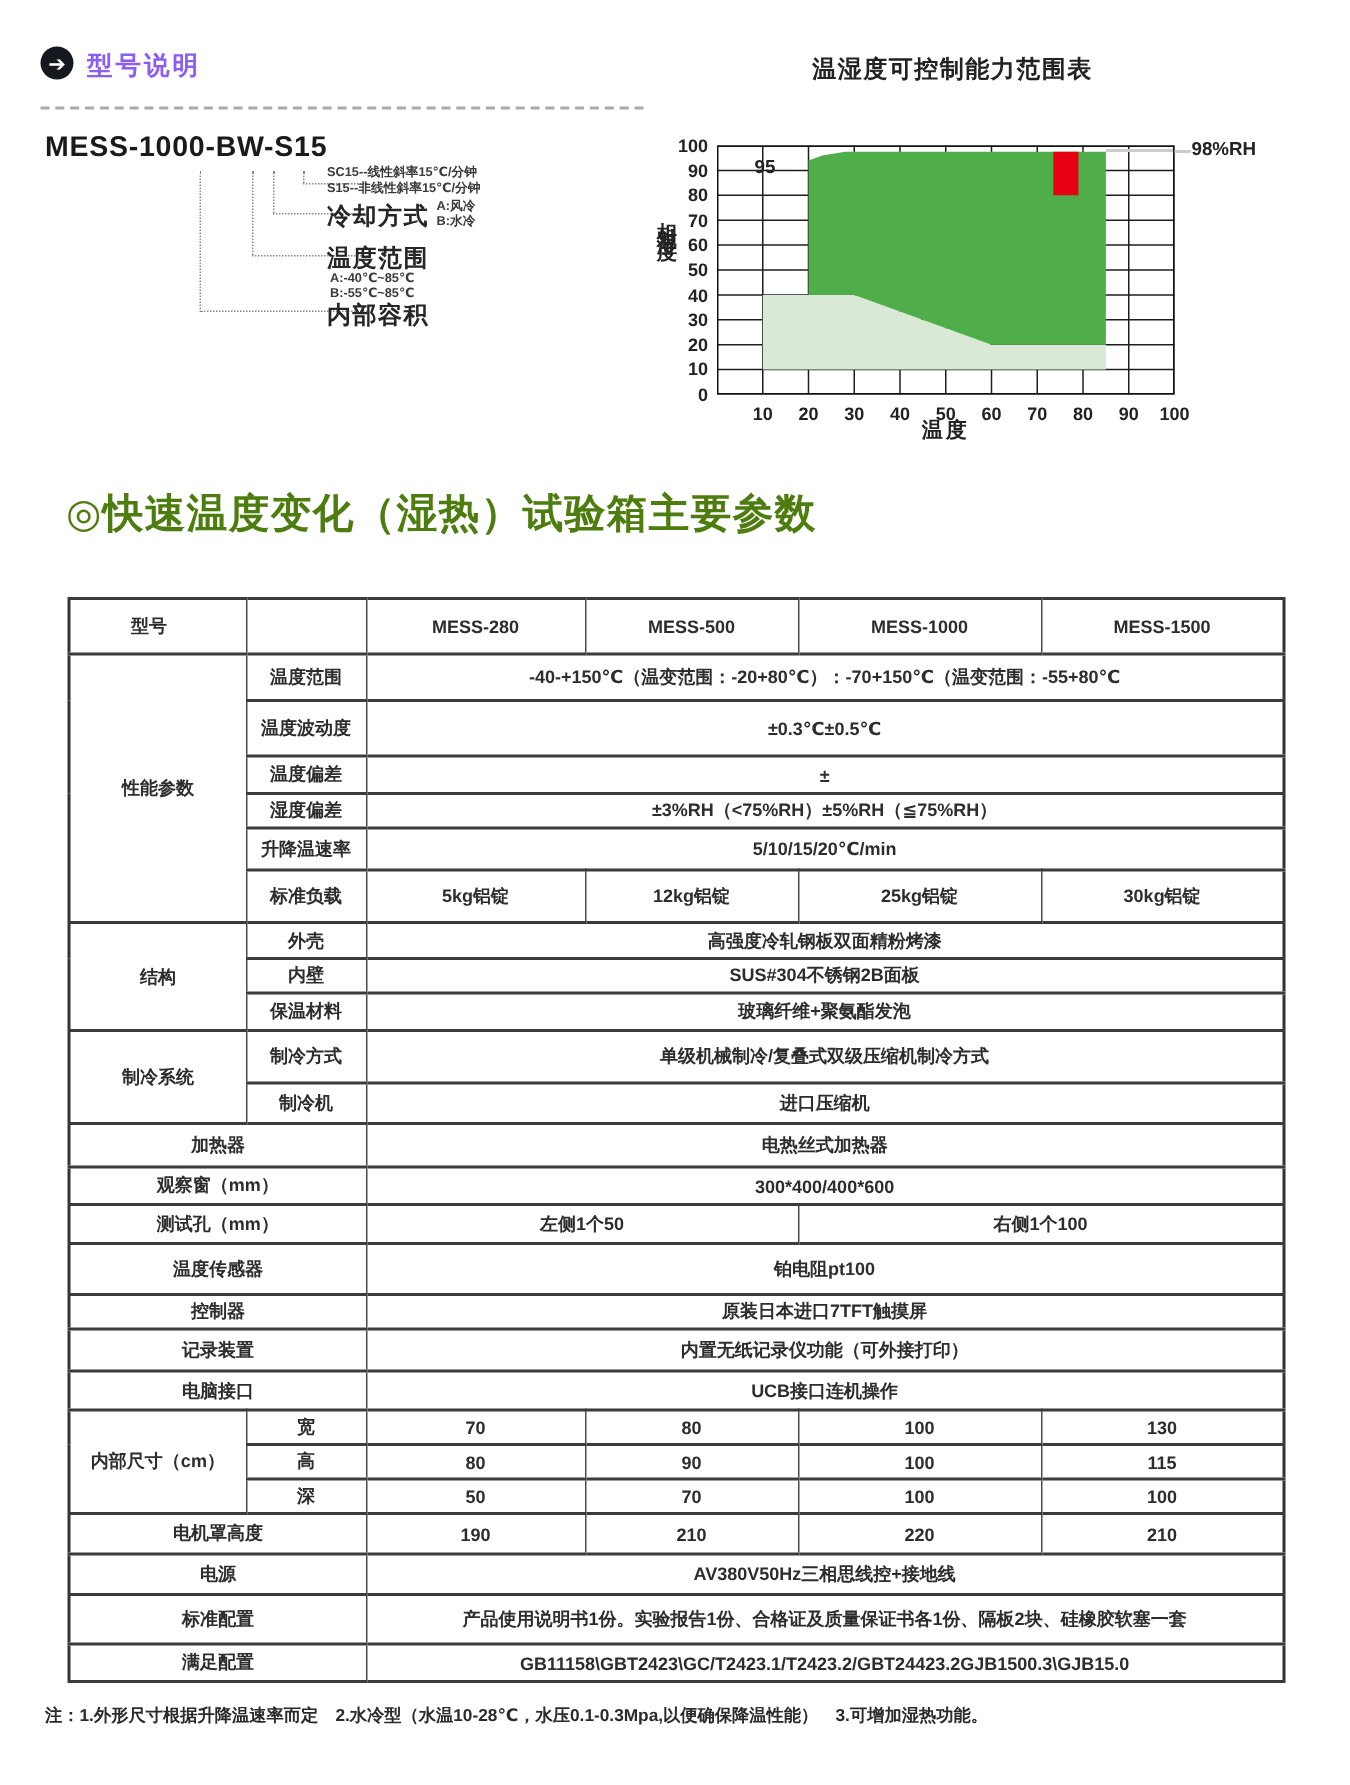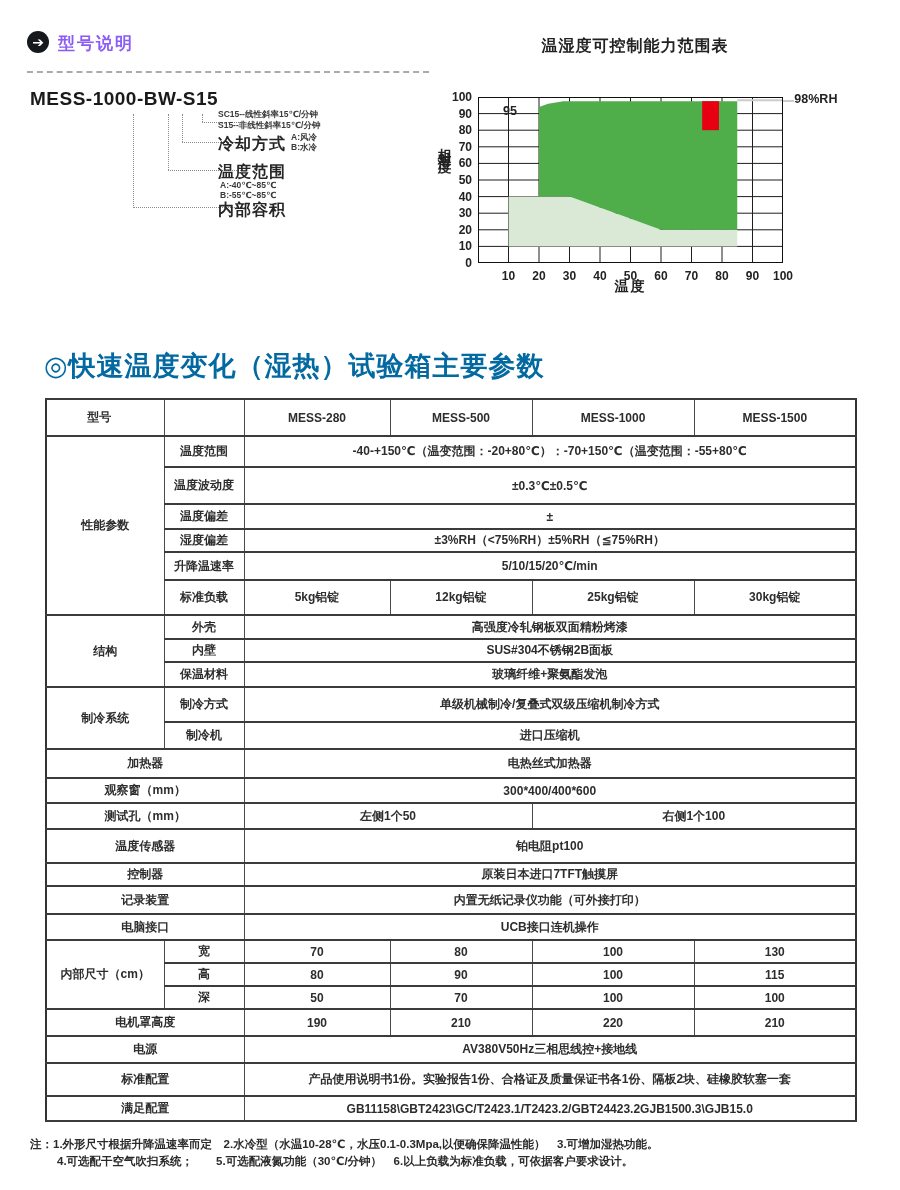--- a/index.html
+++ b/index.html
@@ -25,22 +25,22 @@
   .plot-wrap svg{width:100%;height:100%;display:block;}
   .y-axis-label{position:absolute;left:3px;top:52px;writing-mode:vertical-rl;
                 font-size:13.5px;font-weight:bold;letter-spacing:4px;color:#222;}
   .x-axis-label{position:absolute;left:46px;top:193px;width:305px;text-align:center;
                 font-size:14px;font-weight:bold;color:#222;letter-spacing:2px;}
   .xtick{position:absolute;width:26px;text-align:center;font-size:12px;font-weight:bold;color:#222;}
   .ytick{position:absolute;width:28px;text-align:right;font-size:12px;font-weight:bold;color:#222;}
   .chart-ann{position:absolute;font-size:12.5px;font-weight:bold;color:#222;white-space:nowrap;}
   .refline-ext{position:absolute;left:351px;top:15px;width:11px;border-top:2px solid #ccc;}
   
-  .params-title{position:absolute;left:44px;top:348px;font-size:27px;font-weight:bold;
-                color:#0369a1;letter-spacing:1px;}
+  .params-title{position:absolute;left:44px;top:324px;font-size:27px;font-weight:bold;
+                color:#4d7c0f;letter-spacing:1px;}
   
   .spec-table{position:absolute;left:45px;top:398px;width:810px;border-collapse:collapse;
               table-layout:fixed;border:2px solid #333;}
   .spec-table td{border:1px solid #4a4a4a;border-top:2px solid #3b3b3b;border-bottom:2px solid #3b3b3b;
                  text-align:center;vertical-align:middle;font-size:12px;font-weight:bold;
                  color:#2d2d2d;padding:2px 4px;overflow:hidden;}
   .cell-right{text-align:right;padding-right:16px !important;}
   
   .notes{position:absolute;left:30px;top:1136px;width:840px;font-size:11.5px;font-weight:bold;
          color:#2b2b2b;line-height:17px;}
@@ -276,16 +276,15 @@
     </tr>
     <tr style="height:25px">
       <td colspan="2">满足配置</td>
       <td colspan="4">GB11158\GBT2423\GC/T2423.1/T2423.2/GBT24423.2GJB1500.3\GJB15.0</td>
     </tr>
   </tbody>
     </table>
 
   <div class="notes">
     <div>注：1.外形尺寸根据升降温速率而定　2.水冷型（水温10-28℃，水压0.1-0.3Mpa,以便确保降温性能）　3.可增加湿热功能。</div>
-    <div class="l2">4.可选配干空气吹扫系统；　　5.可选配液氮功能（30℃/分钟）　6.以上负载为标准负载，可依据客户要求设计。</div>
   </div>
 
 </div>
 
 </body></html>

